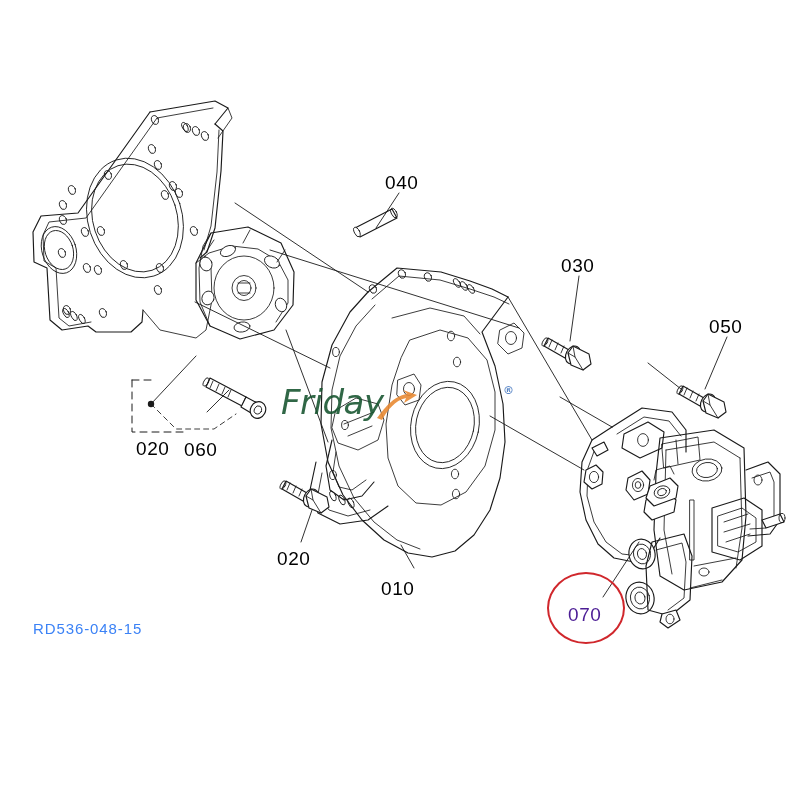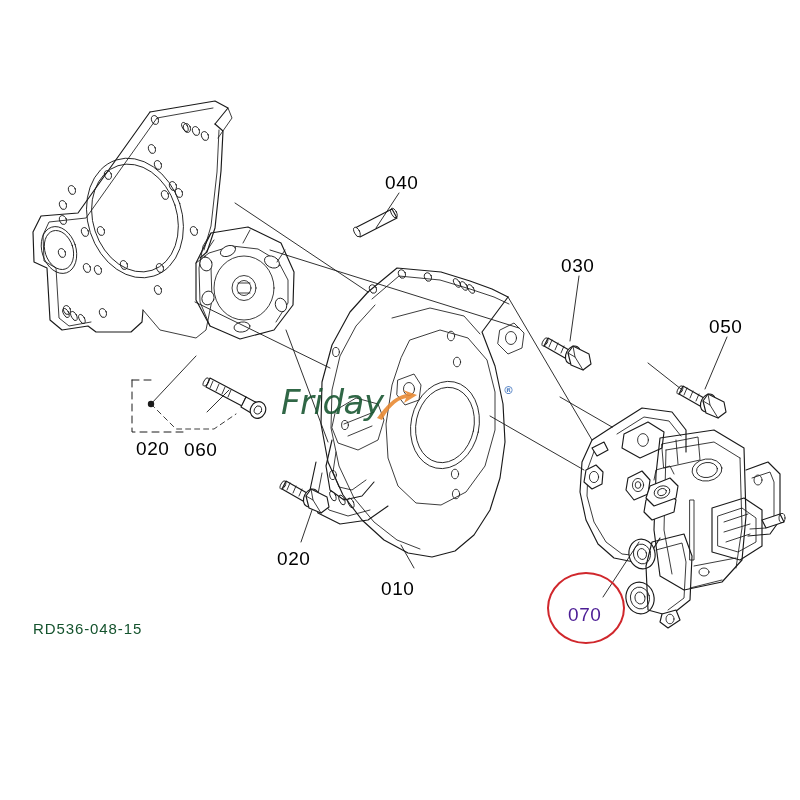--- a/index.html
+++ b/index.html
@@ -51,21 +51,21 @@
     box-sizing: border-box;
   }
   
   #drawing-number {
     position: absolute;
     left: 33px;
     top: 620px;
     font-family: "Liberation Sans", sans-serif;
     font-size: 15px;
     letter-spacing: 0.9px;
-    color: #14532d;
+    color: #3b82f6;
     white-space: nowrap;
   }
   
   #watermark {
     position: absolute;
     left: 281px;
     top: 382px;
     width: 240px;
     height: 44px;
     pointer-events: none;

